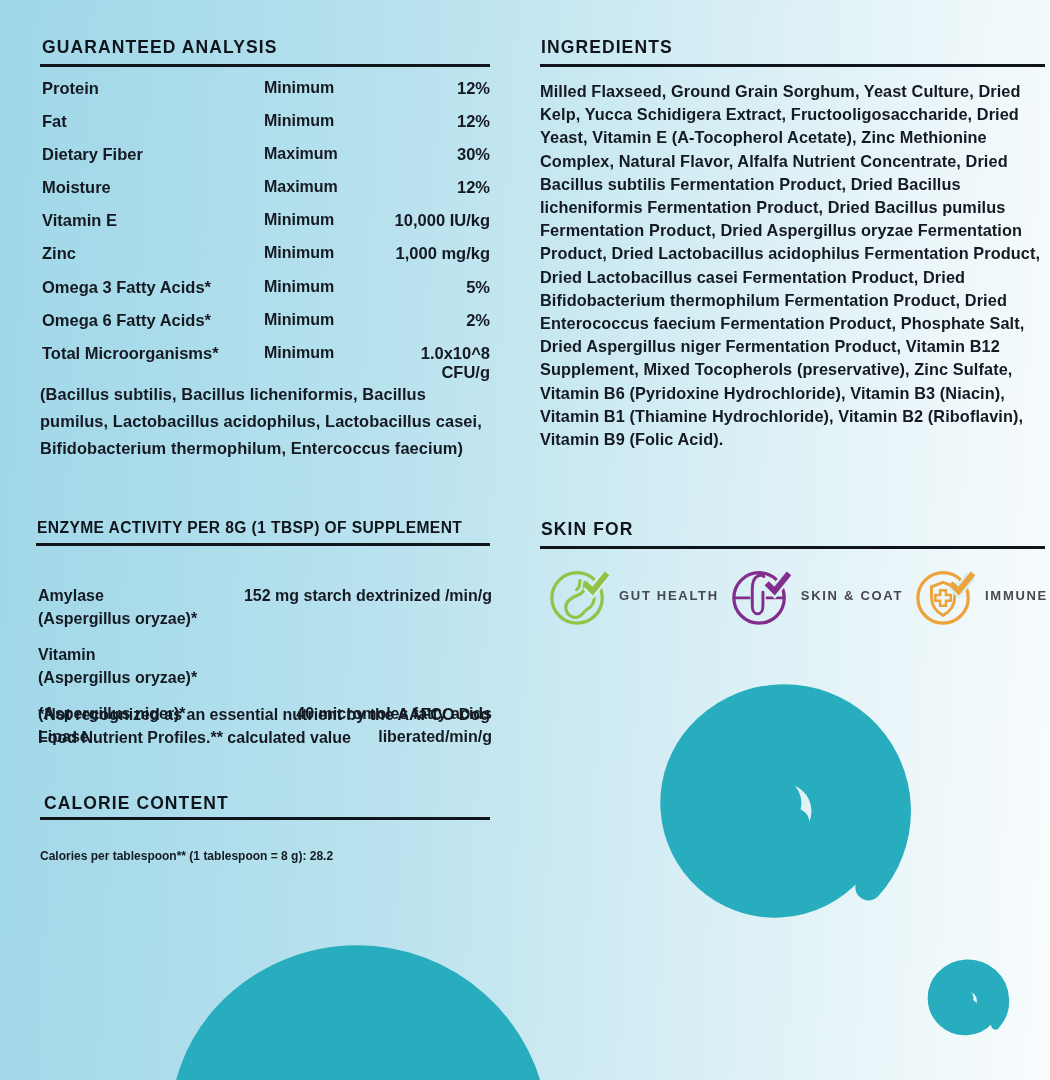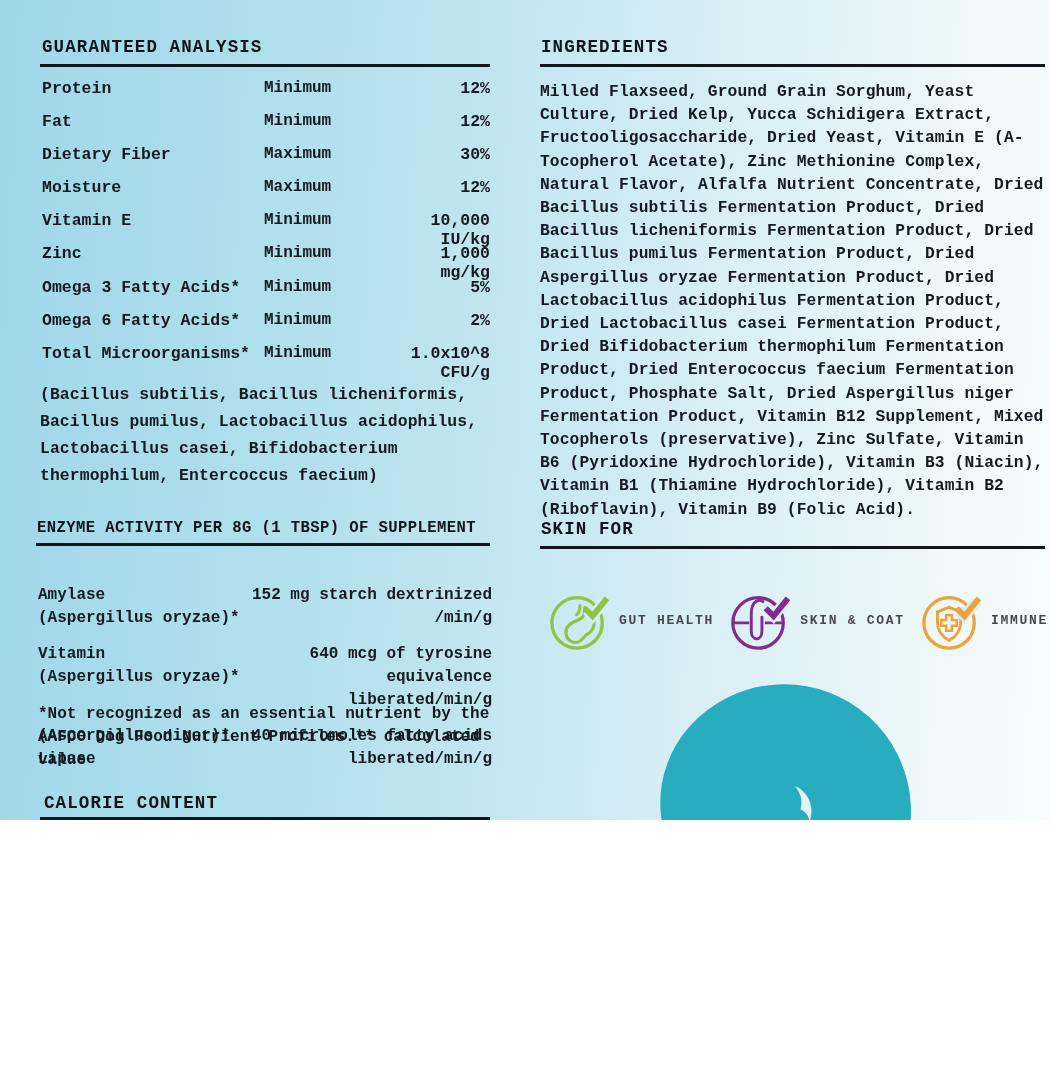--- a/index.html
+++ b/index.html
@@ -1,21 +1,21 @@
 <!DOCTYPE html>
 <html><head>
 <meta charset="utf-8">
 <style>
   html,body{margin:0;padding:0;}
   .page{
     position:relative;
-    width:1050px;height:820px;
+    width:1050px;height:1080px;
     overflow:hidden;
     background:linear-gradient(93deg,#9fd7e8 0%,#b9e2ee 38%,#d9eff5 68%,#f2f9fb 92%,#f8fcfd 100%);
-    font-family:Liberation Mono, monospace;
+    font-family:Liberation Sans, sans-serif;
     color:#141922;
   }
   .abs{position:absolute;}
   .z1{z-index:2;}
   .spiral{z-index:1;pointer-events:none;}
   .spiral svg{display:block;transform:rotate(42deg);}
   h2.sec{
     margin:0;font-size:17.5px;font-weight:700;letter-spacing:1.1px;
     color:#10151c;
   }
@@ -125,21 +125,20 @@
         <div>Amylase</div>
         <div>(Aspergillus oryzae)*</div>
       </div>
       <div class="right">152 mg starch dextrinized /min/g</div>
     </div>
     <div class="enz-row">
       <div class="left">
         <div>Vitamin</div>
         <div>(Aspergillus oryzae)*</div>
       </div>
-      <div class="right">640 mcg of tyrosine equivalence liberated/min/g</div>
     </div>
     <div class="enz-row">
       <div class="left">
         <div>(Aspergillus niger)*</div>
         <div>Lipase</div>
       </div>
       <div class="right">40 micromoles fatty acids liberated/min/g</div>
     </div>
   </div>
 
@@ -150,21 +149,21 @@
   <div class="abs z1" style="left:40px;top:829px;width:470px;font-size:12px;font-weight:700;margin-top:20px;">Calories per tablespoon** (1 tablespoon = 8 g): 28.2</div>
 
   <h2 class="sec abs z1" style="left:541px;top:37px;">INGREDIENTS</h2>
   <div class="rule abs z1" style="left:540px;top:64px;width:505px;"></div>
 
   <div class="para abs z1" style="left:540px;top:80px;width:508px;line-height:23.2px;font-size:16.3px;">Milled Flaxseed, Ground Grain Sorghum, Yeast Culture, Dried Kelp, Yucca Schidigera Extract, Fructooligosaccharide, Dried Yeast, Vitamin E (A-Tocopherol Acetate), Zinc Methionine Complex, Natural Flavor, Alfalfa Nutrient Concentrate, Dried Bacillus subtilis Fermentation Product, Dried Bacillus licheniformis Fermentation Product, Dried Bacillus pumilus Fermentation Product, Dried Aspergillus oryzae Fermentation Product, Dried Lactobacillus acidophilus Fermentation Product, Dried Lactobacillus casei Fermentation Product, Dried Bifidobacterium thermophilum Fermentation Product, Dried Enterococcus faecium Fermentation Product, Phosphate Salt, Dried Aspergillus niger Fermentation Product, Vitamin B12 Supplement, Mixed Tocopherols (preservative), Zinc Sulfate, Vitamin B6 (Pyridoxine Hydrochloride), Vitamin B3 (Niacin), Vitamin B1 (Thiamine Hydrochloride), Vitamin B2 (Riboflavin), Vitamin B9 (Folic Acid).</div>
 
   <h2 class="sec abs z1" style="left:541px;top:519px;">SKIN FOR</h2>
   <div class="rule abs z1" style="left:540px;top:546px;width:505px;"></div>
 
-  <div class="bf-wrap abs z1" style="left:548px;top:587px;width:500px;align-items:center;">
+  <div class="bf-wrap abs z1" style="left:548px;top:562px;width:500px;align-items:center;">
 
     <div class="bf-item" style="color: rgb(143, 196, 70);">
       <svg width="62" height="66" viewBox="0 0 64 66">
         <circle cx="30" cy="36" r="26" fill="none" stroke="currentColor" stroke-width="3.4"></circle>
         <path d="M38 20 c0 8 -1.5 11 -8 13.5 c-8 3 -12.5 8 -11.5 14 c1 5.8 6 9.3 11 8.6 c6 -0.8 6.2 -5.6 11 -8.4 c5.6 -3.2 7.8 -8.3 7 -14.4" fill="none" stroke="currentColor" stroke-width="3.2" stroke-linecap="round"></path>
         <path d="M33 18 c0 5 -0.5 7.5 -3.5 9.5" fill="none" stroke="currentColor" stroke-width="3.2" stroke-linecap="round"></path>
         <path d="M40 23 L46 29 L59 13" fill="none" stroke="#d9eef5" stroke-width="11"></path>
         <path d="M40 23 L46 29 L59 13" fill="none" stroke="currentColor" stroke-width="6" stroke-linecap="square"></path>
       </svg>
       <span class="bf-label">GUT HEALTH</span>

